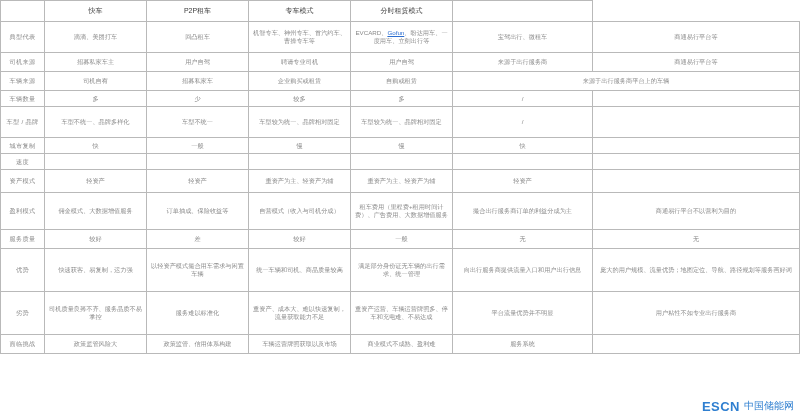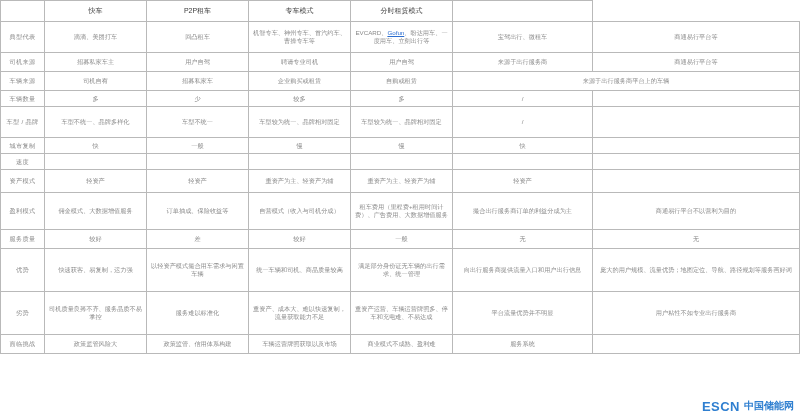--- a/index.html
+++ b/index.html
@@ -80,21 +80,21 @@
     display: flex;
     gap: 4px;
     font-size: 13px;
     font-weight: bold;
     color: #2f7fd0;
     letter-spacing: 0.5px;
   }
   .watermark .cn {
     color: #2f7fd0;
     font-size: 10px;
-    font-weight: bold;
+    font-weight: normal;
     letter-spacing: 0;
   }
 </style>
 </head>
 <body>
 
 <table class="matrix">
   <colgroup>
     <col class="c-label">
     <col class="c-data">

